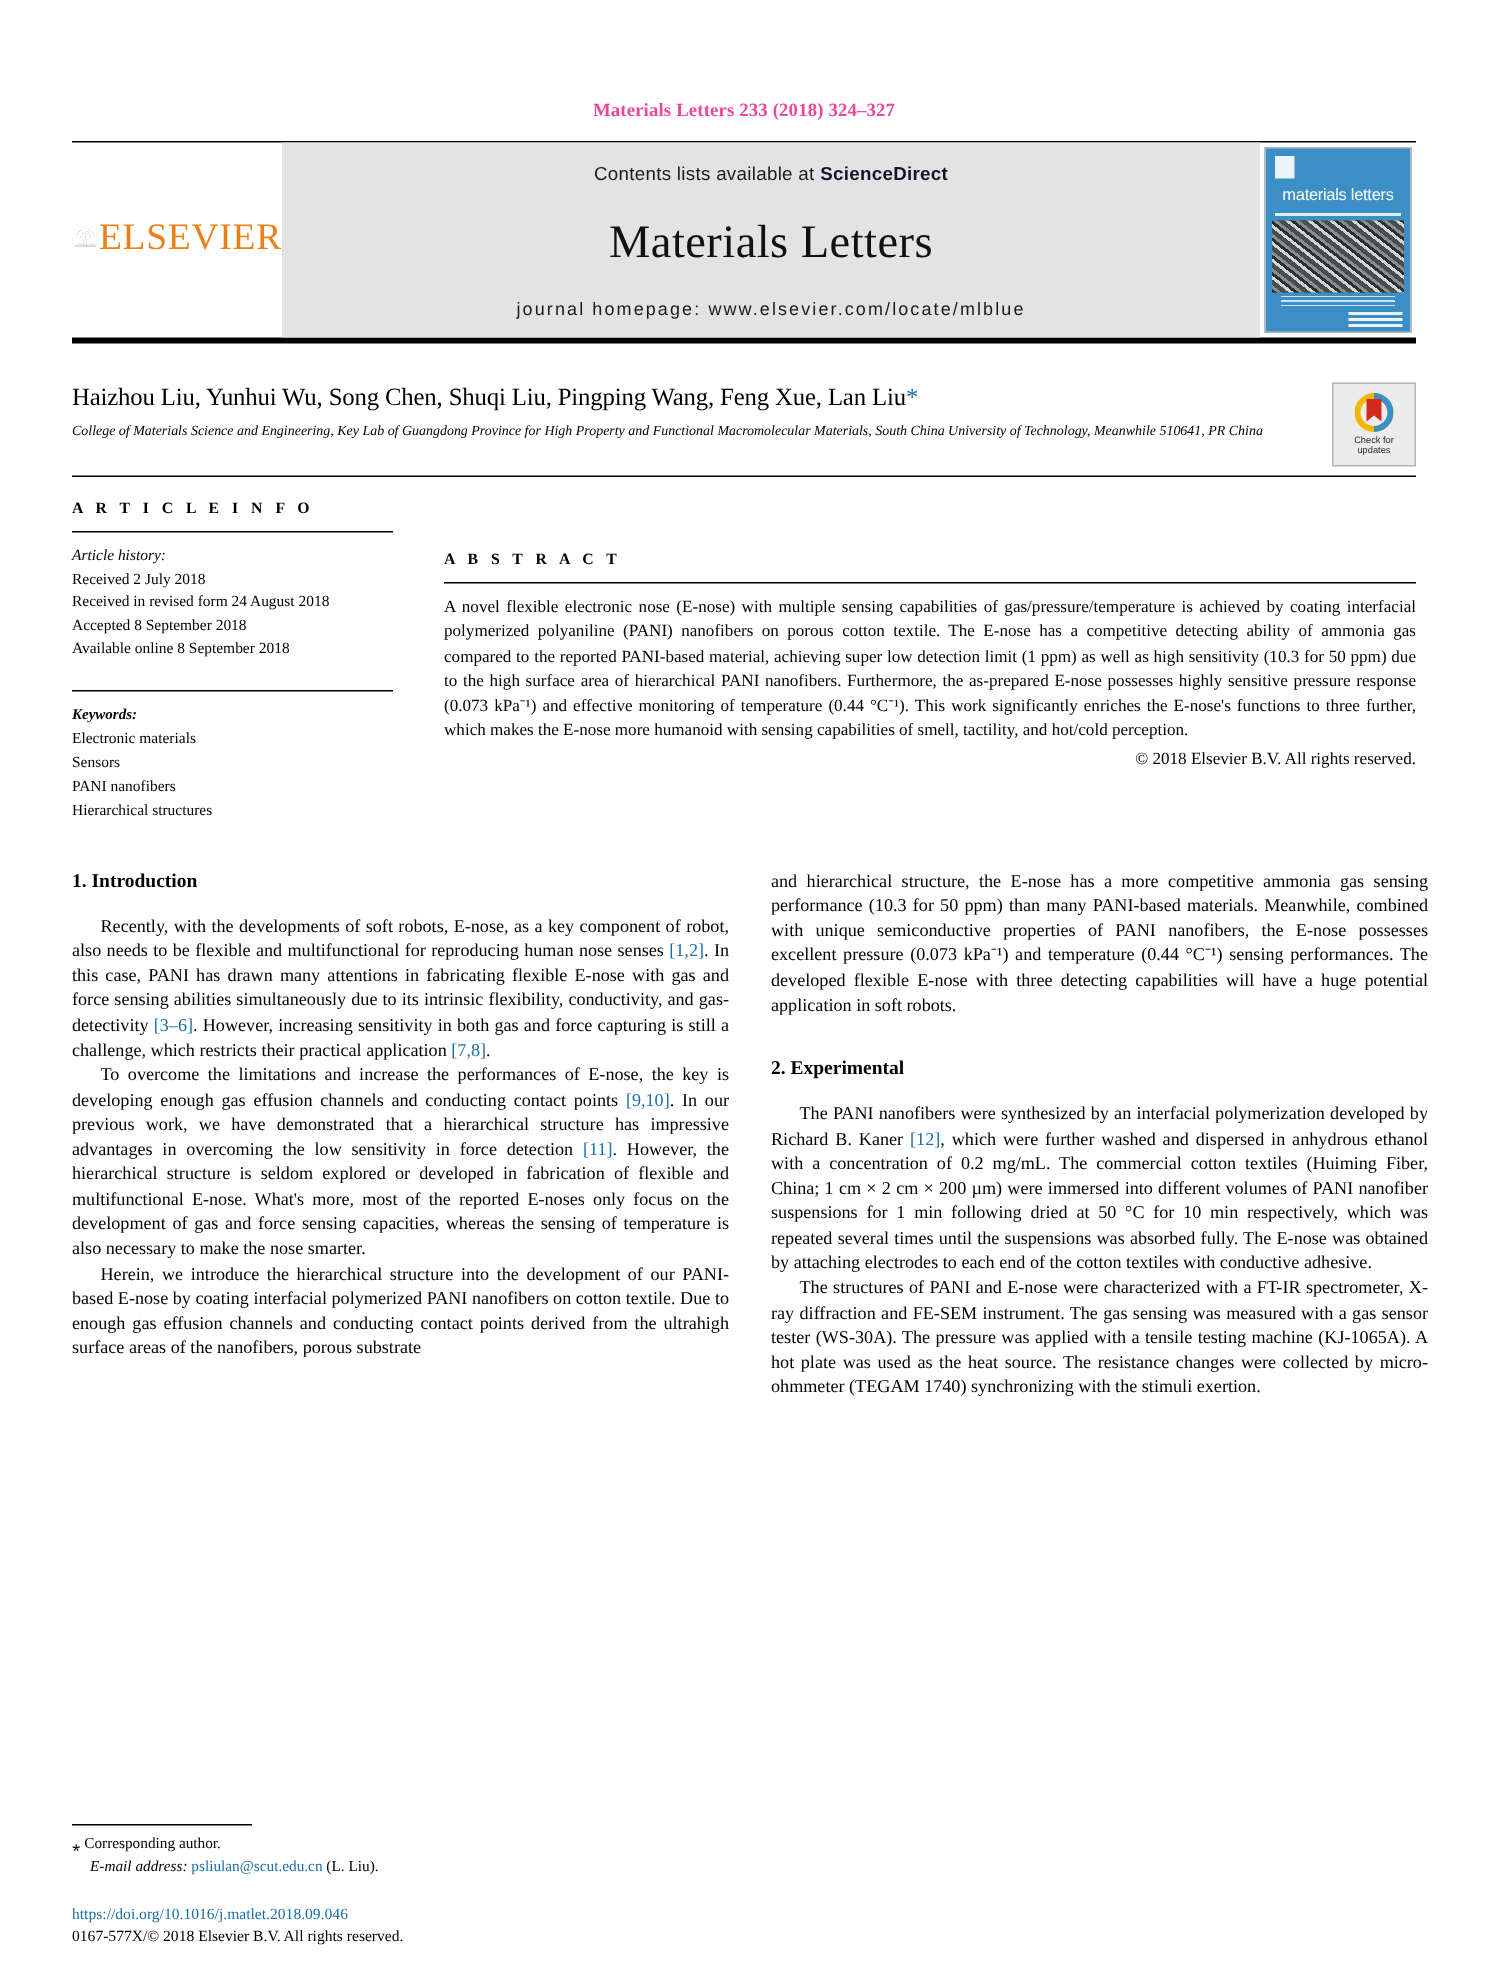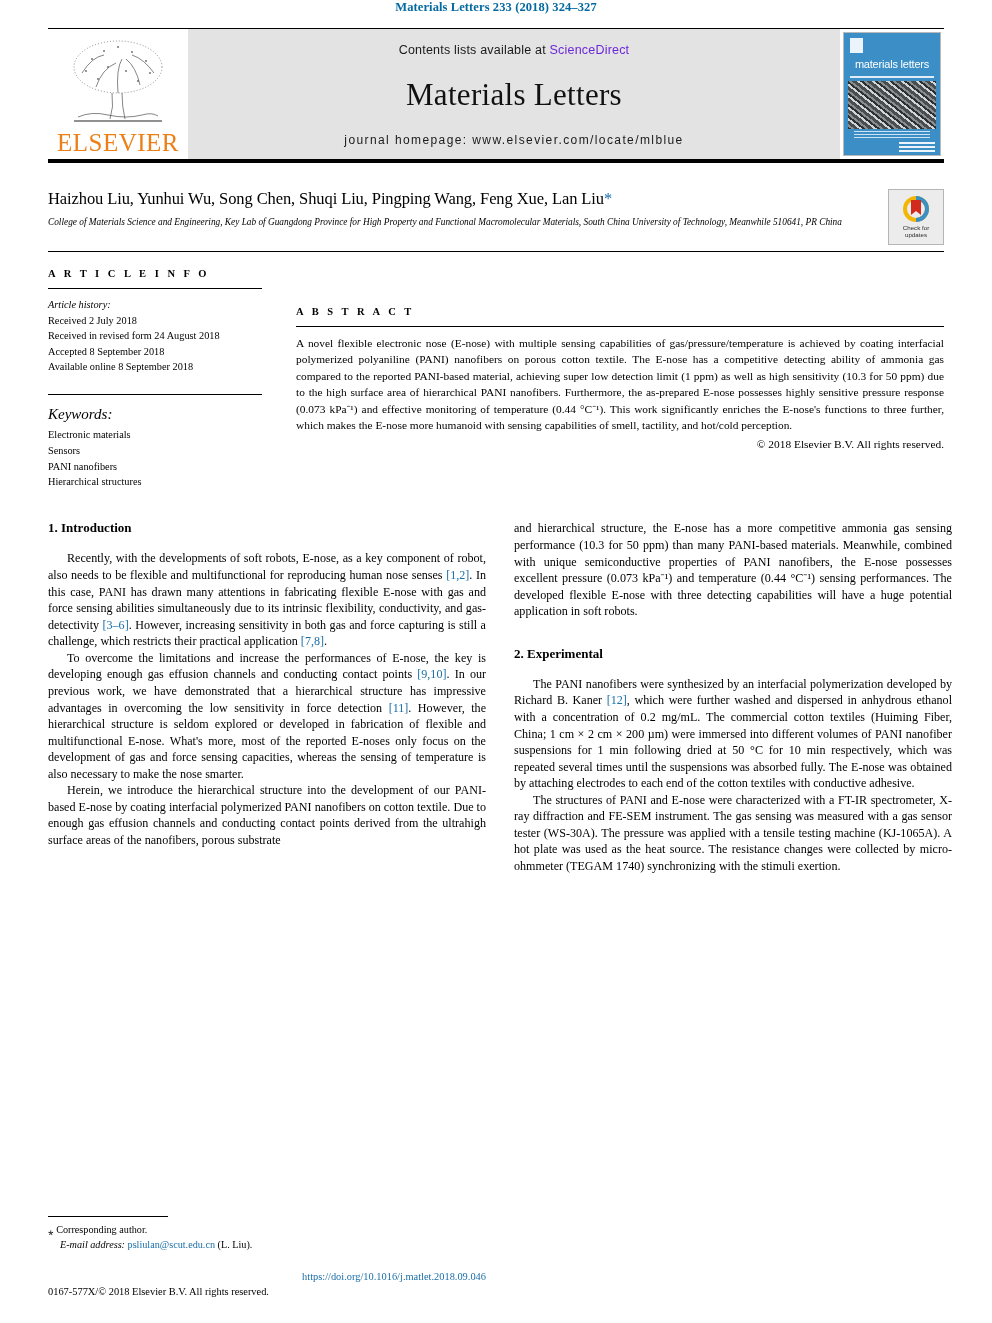--- a/index.html
+++ b/index.html
@@ -21,38 +21,39 @@
     height: 1323px;
     padding: 0;
   }
 
   
   .running-head {
     text-align: center;
     font-family: "Liberation Serif", serif;
     font-size: 12.5px;
     font-weight: bold;
-    color: #0369a1;
+    color: #ec4899;
+    padding-top: 66px;
     letter-spacing: 0.1px;
   }
 
   
   .masthead {
     margin: 13px 48px 0 48px;
     border-top: 1.5px solid #000;
     padding-top: 0;
     display: flex;
     align-items: stretch;
     height: 130px;
   }
   .masthead-logo {
     width: 140px;
     flex: none;
     display: flex;
-    flex-direction: column;
+    flex-direction: row;
     align-items: center;
     justify-content: flex-end;
     padding-bottom: 4px;
     box-sizing: border-box;
   }
   .tree-svg { display:block; }
   .elsevier-word {
     font-family: "Liberation Serif", serif;
     font-size: 25px;
     letter-spacing: 0.5px;
@@ -70,21 +71,22 @@
     padding: 14px 0 12px 0;
     box-sizing: border-box;
   }
   .contents-line {
     font-family: "Liberation Sans", sans-serif;
     font-size: 12.5px;
     color: #1a1a1a;
     letter-spacing: 0.2px;
   }
   .contents-line .sd-link {
-    color: #6d28d9;
+    color: #0f172a;
+    font-weight: bold;
   }
   .journal-title {
     font-family: "Liberation Serif", serif;
     font-size: 31px;
     color: #111;
     letter-spacing: 0.3px;
   }
   .homepage-line {
     font-family: "Liberation Sans", sans-serif;
     font-size: 12px;
@@ -247,22 +249,22 @@
     font-style: italic;
     font-size: 10.3px;
     line-height: 1.5;
   }
   .hist-line {
     font-size: 10.3px;
     line-height: 1.5;
   }
   .kw-label {
     font-style: italic;
-    font-weight: normal;
-    font-size: 15px;
+    font-weight: bold;
+    font-size: 10px;
     line-height: 1.55;
   }
   .kw-line {
     font-size: 10.3px;
     line-height: 1.55;
   }
   .abstract-body {
     font-size: 11.4px;
     line-height: 1.44;
     text-align: justify;
@@ -323,21 +325,20 @@
     line-height: 1.45;
     color: #000;
   }
   .fn-line .it { font-style: italic; }
   .fn-line .lnk { color: #1a6ea8; }
   .fn-doi {
     margin-top: 16px;
     font-size: 10.4px;
     color: #1a6ea8;
     line-height: 1.45;
-    text-align: right;
   }
   .fn-issn {
     font-size: 10.4px;
     color: #000;
     line-height: 1.45;
   }
 </style>
 </head>
 <body>
 

